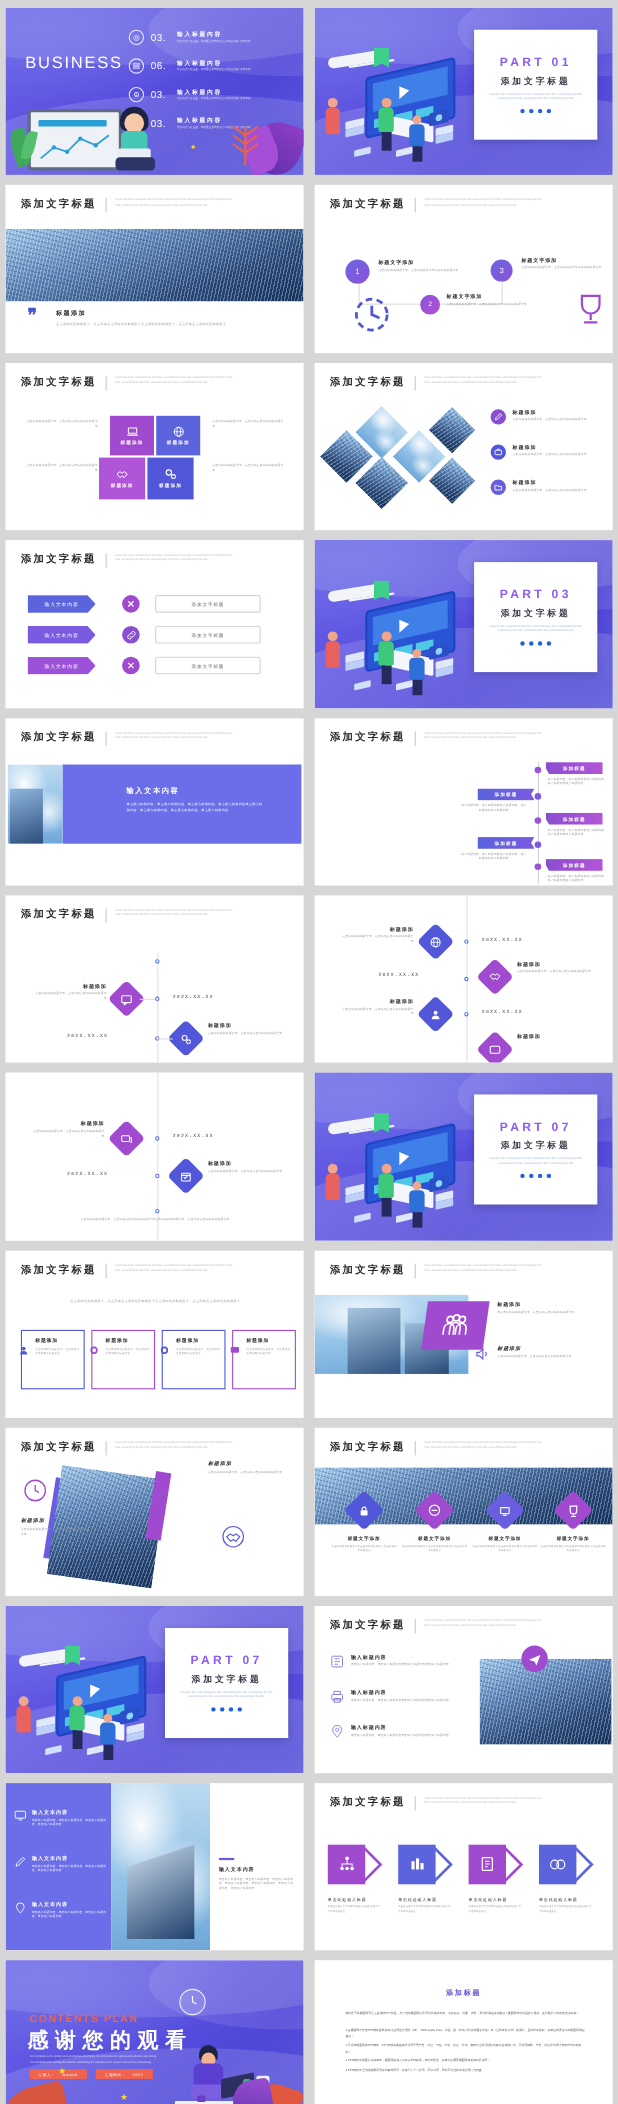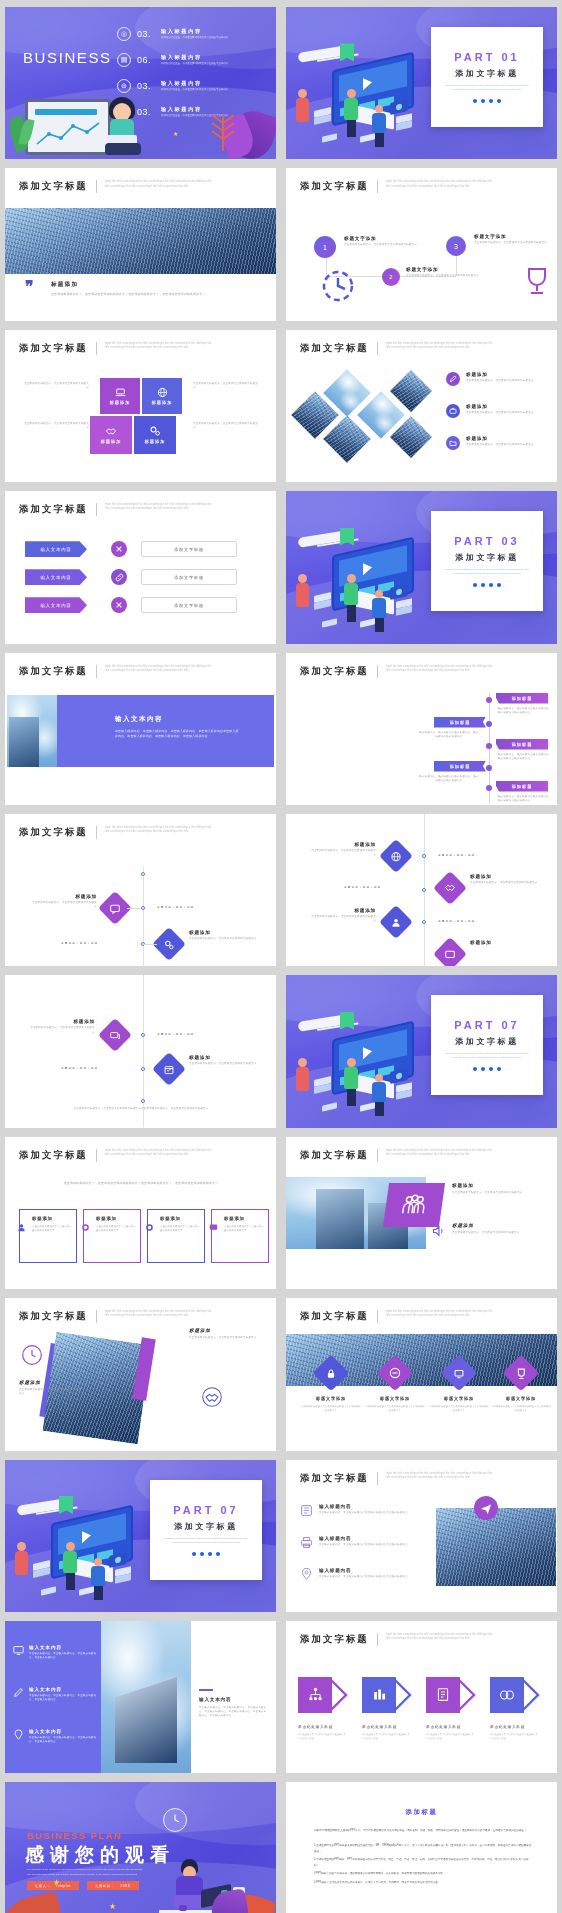--- a/index.html
+++ b/index.html
@@ -1141,21 +1141,21 @@
         </div>
     </div>
   </div>
 
   <div class="slide">
     <div class="bgPurple">
         <div class="wave w1"></div>
         <div class="wave w2"></div>
         <div class="wave w3"></div>
       </div>
-    <div class="ty-en">BUSINESS PLAN</div>
+    <div class="ty-en">CONTENTS PLAN</div>
     <div class="ty-zh">感谢您的观看</div>
     <div class="ty-sub">The template is the spring and advertising advertising The templateis the spring and advertis advertising The templateis the spring and autumn advertising the industry in the service and service advertising</div>
     <div class="ty-btn" style="left:22px;width:52px">
       <span>汇报人：</span>
         <span>templet</span>
       </div>
     <div class="ty-btn" style="left:82px;width:52px">
       <span>汇报时间：</span>
         <span>20XX</span>
       </div>

